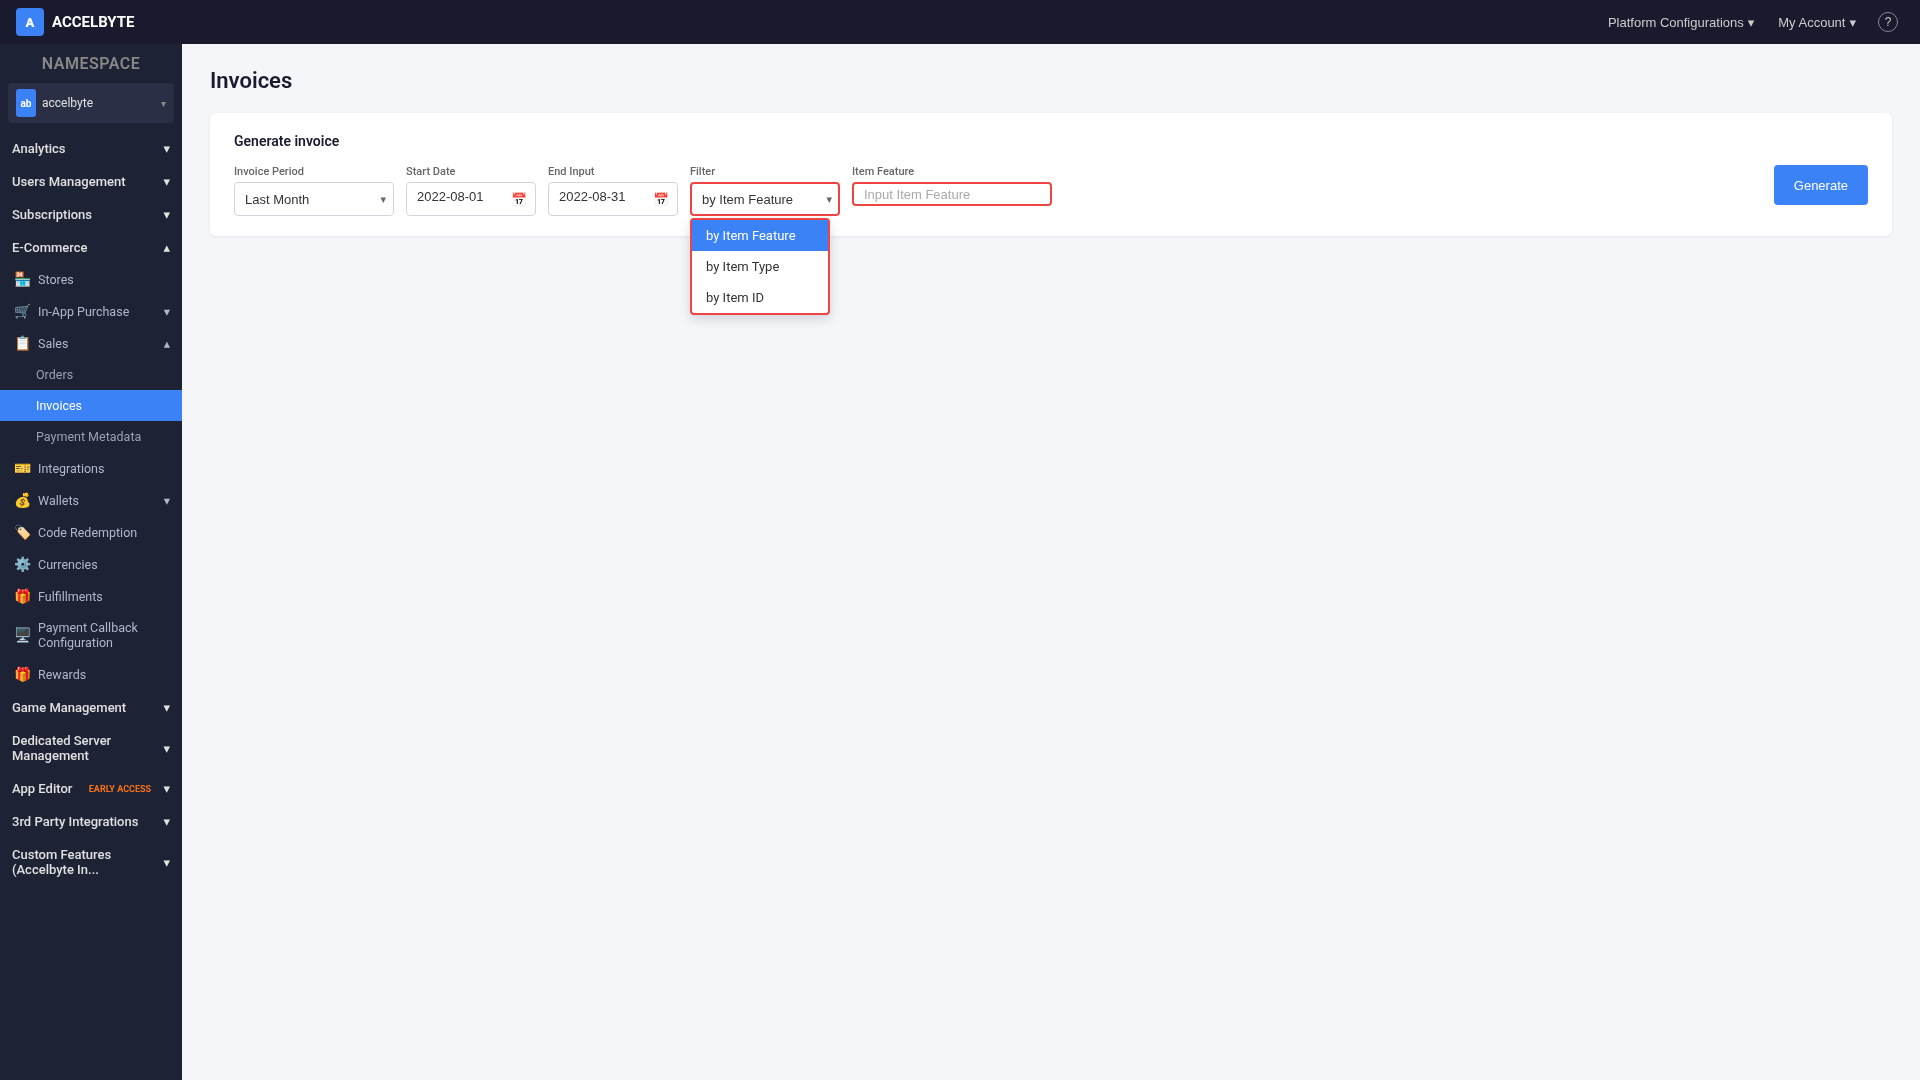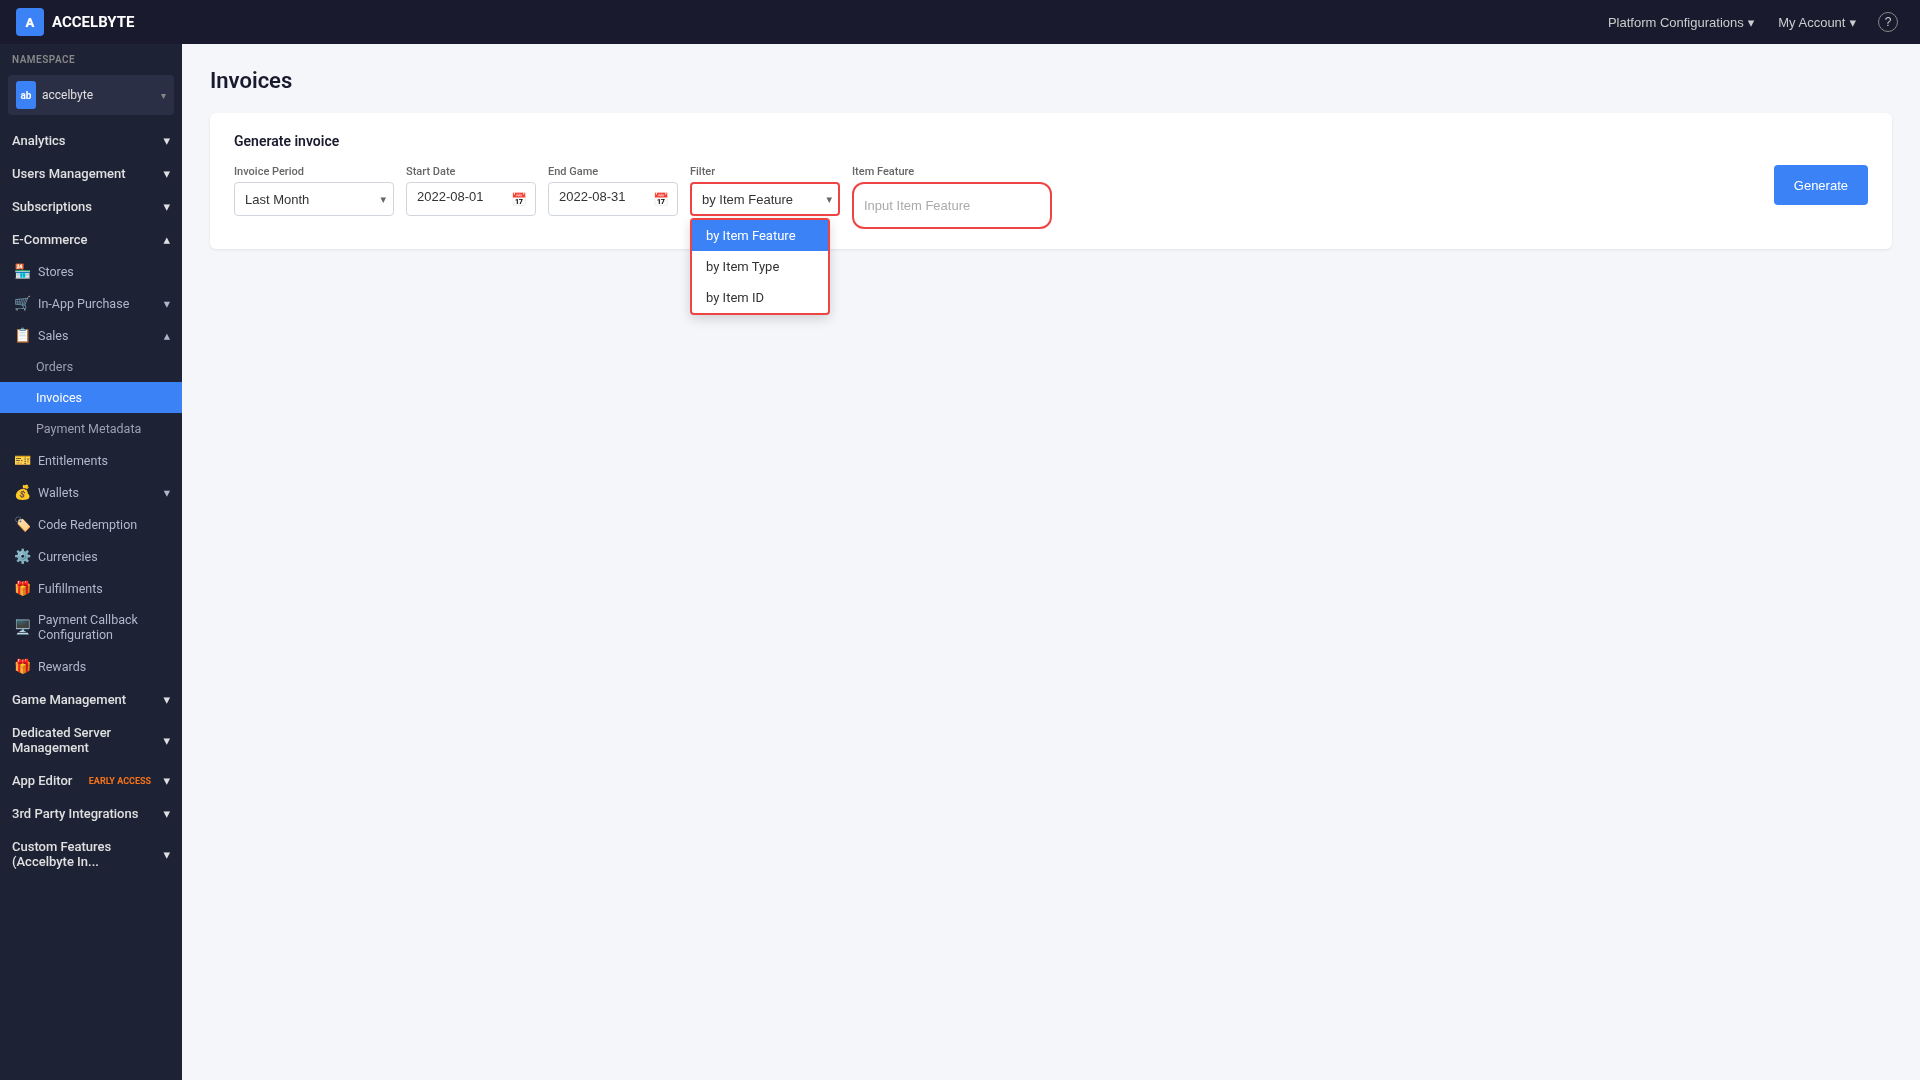--- a/index.html
+++ b/index.html
@@ -30,25 +30,26 @@
       width: 182px;
       background: #1e2235;
       color: #ccc;
       display: flex;
       flex-direction: column;
       overflow-y: auto;
       flex-shrink: 0;
     }
     .sidebar-namespace {
       padding: 10px 12px 6px;
-      font-size: 10px;
+      font-size: 16px;
       font-weight: 600;
       color: #888;
       letter-spacing: 0.5px;
       text-transform: uppercase;
+      text-align: center;
     }
     .sidebar-namespace-selector {
       display: flex;
       align-items: center;
       background: #2a2f45;
       border-radius: 4px;
       margin: 4px 8px 8px;
       padding: 6px 8px;
       cursor: pointer;
       gap: 6px;
@@ -171,23 +172,23 @@
       border: 1px solid #d0d5dd;
       border-radius: 4px;
       padding: 0 32px 6px 10px;
       font-size: 13px;
       color: #333;
       background: #fff;
       outline: none;
       width: 130px;
     }
     .item-feature-input {
-      height: 47px;
+      height: 24px;
       border: 2px solid #ef4444;
-      border-radius: 12px;
+      border-radius: 4px;
       padding: 0 10px;
       font-size: 13px;
       color: #aaa;
       background: #fff;
       outline: none;
       width: 200px;
     }
     .item-feature-input::placeholder { color: #aaa; }
     .btn-generate {
       height: 40px;
@@ -322,21 +323,21 @@
       <div class="sidebar-item sub active">
         <span>Invoices</span>
       </div>
 
       <div class="sidebar-item sub">
         <span>Payment Metadata</span>
       </div>
 
       <div class="sidebar-item">
         <span class="sidebar-icon">🎫</span>
-        <span>Entitlements</span>
+        <span>Integrations</span>
       </div>
 
       <div class="sidebar-item" style="justify-content:space-between;">
         <div style="display:flex;align-items:center;gap:8px;">
           <span class="sidebar-icon">💰</span>
           <span>Wallets</span>
         </div>
         <span>▾</span>
       </div>
 
@@ -421,21 +422,21 @@
         </div>
 
         <div class="form-group">
           <label class="form-label">Start Date</label>
           <div class="date-wrapper">
             <input type="text" class="date-input" value="2022-08-01" style="">
           </div>
         </div>
 
         <div class="form-group">
-          <label class="form-label">End Game</label>
+          <label class="form-label">End Input</label>
           <div class="date-wrapper">
             <input type="text" class="date-input" value="2022-08-31" style="">
           </div>
         </div>
 
         <div class="form-group filter-group">
           <label class="form-label">Filter</label>
           <div class="select-wrapper">
             <select class="form-select" style="border:2px solid #ef4444; min-width:150px;">
               <option selected="">by Item Feature</option>

